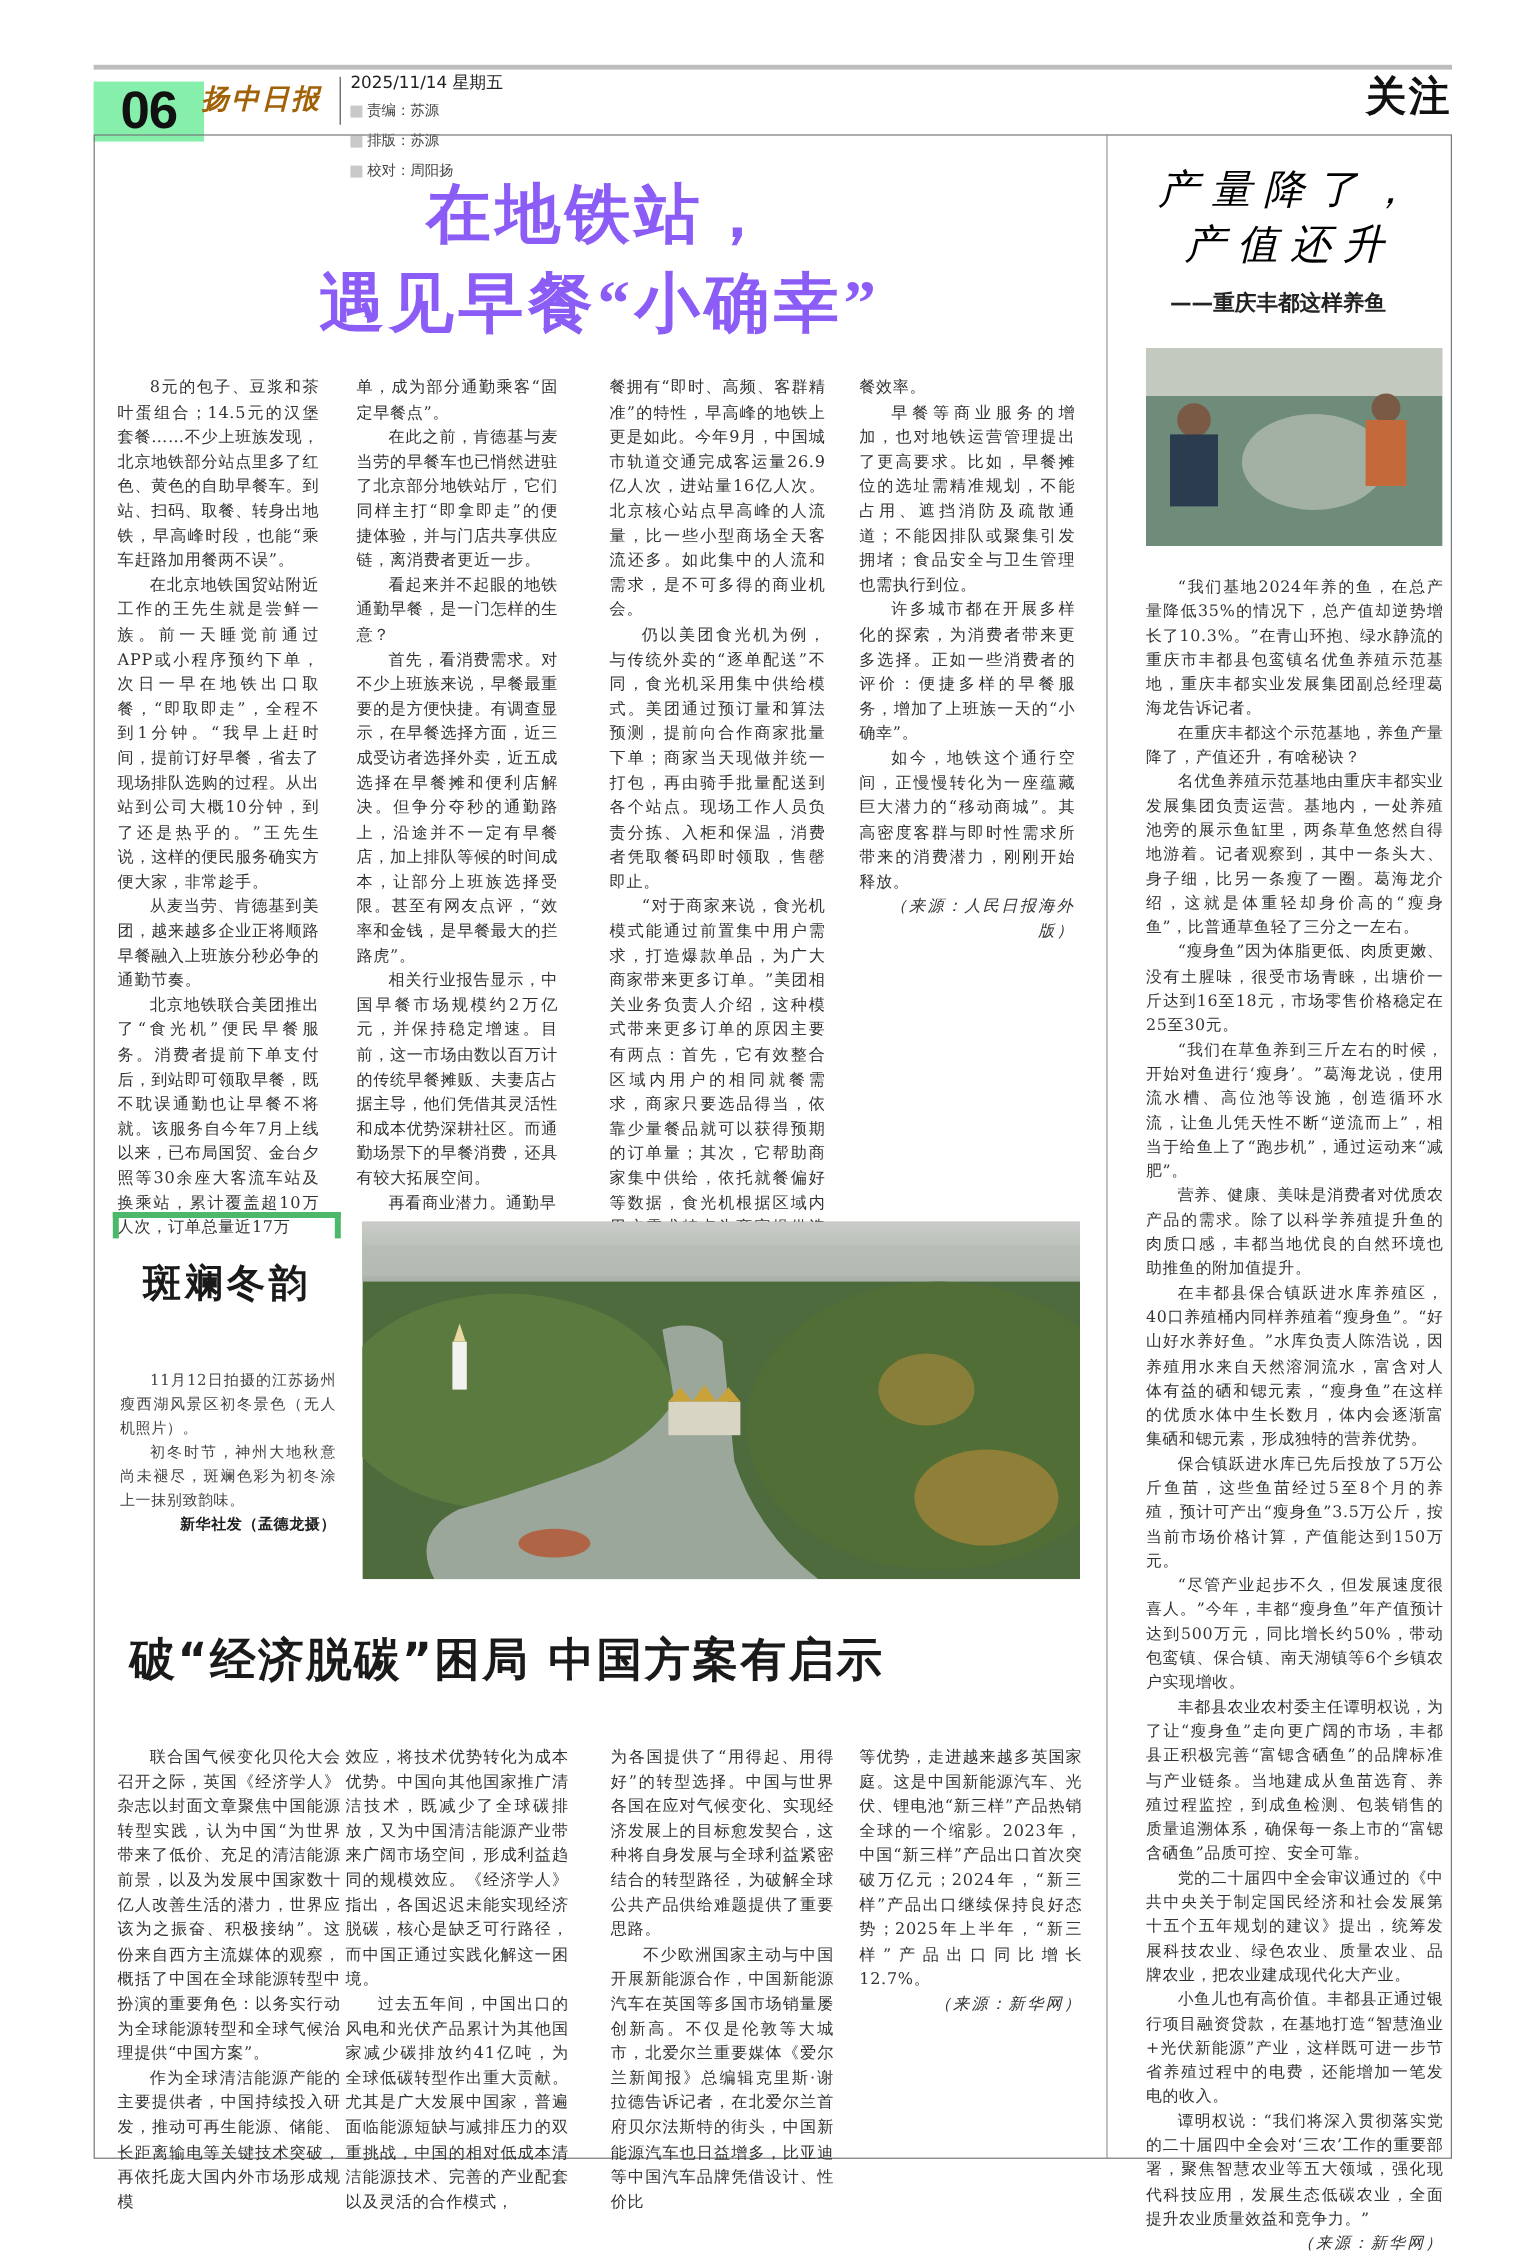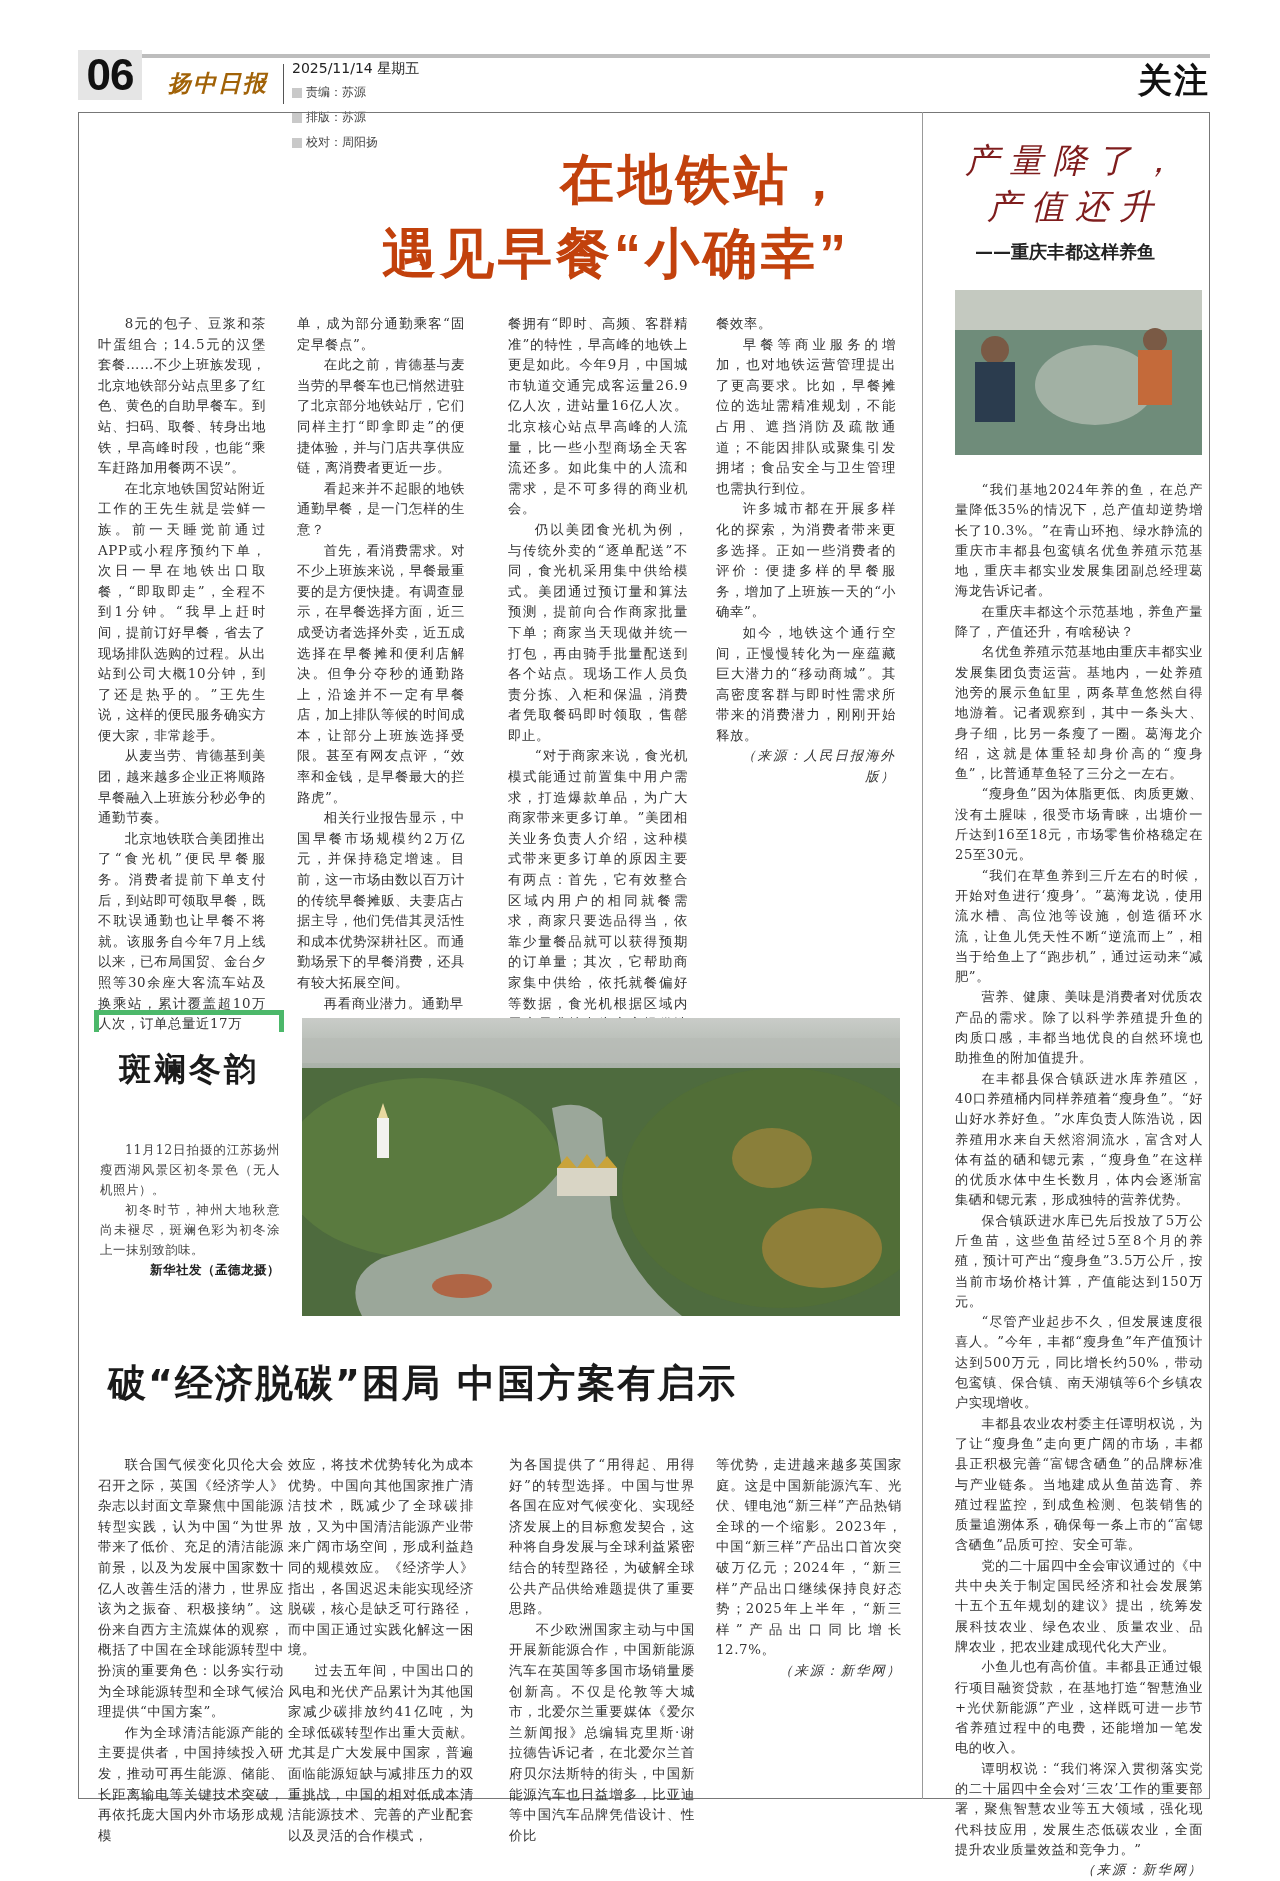--- a/index.html
+++ b/index.html
@@ -4,22 +4,22 @@
 <style>
   * { box-sizing: border-box; margin: 0; padding: 0; }
   html, body { background: #ffffff; }
   body {
     width: 1280px; height: 1881px; position: relative; overflow: hidden;
     font-family: "DejaVu Serif", "Liberation Serif", serif;
     color: #2a2a2a;
   }
   .topbar { position: absolute; left: 78px; top: 54px; width: 1132px; height: 4px; background: #bdbdbd; }
   .pagenum {
-    position: absolute; left: 78px; top: 50px; width: 64px; height: 50px;
-    background: #e5e5e5; font-family: "Liberation Sans", "DejaVu Sans", sans-serif;
+    position: absolute; left: 78px; top: 68px; width: 92px; height: 50px;
+    background: #86efac; font-family: "Liberation Sans", "DejaVu Sans", sans-serif;
     font-weight: bold; font-size: 44px; line-height: 50px; color: #111; text-align: center; letter-spacing: -1px;
   }
   .logo {
     position: absolute; left: 168px; top: 58px; height: 50px;
     font-family: "DejaVu Serif", serif; font-style: italic; font-weight: bold;
     color: #a16207; font-size: 23px; line-height: 50px; letter-spacing: 2px;
   }
   .logo-sep { position: absolute; left: 283px; top: 64px; width: 1px; height: 40px; background: #555; }
   .dateline {
     position: absolute; left: 292px; top: 60px; font-family: "DejaVu Sans", sans-serif;
@@ -29,22 +29,22 @@
   .credits .item { display: flex; align-items: center; gap: 2px; }
   .credits .sq { display: inline-block; width: 10px; height: 10px; background: #c9c9c9; margin-right: 2px; }
   .section {
     position: absolute; right: 70px; top: 58px; font-family: "DejaVu Sans", sans-serif;
     font-weight: bold; font-size: 34px; color: #111; letter-spacing: 2px;
   }
   .frame { position: absolute; left: 78px; top: 112px; width: 1132px; height: 1687px; border: 1.5px solid #777; }
   .vdivider { position: absolute; left: 922px; top: 112px; width: 1px; height: 1687px; background: #999; }
 
   .headline {
-    position: absolute; left: 150px; top: 142px; width: 700px; text-align: right;
-    font-family: Liberation Sans, sans-serif; font-weight: bold; font-size: 54px; line-height: 74px; color: #c2410c; letter-spacing: 4px;
+    position: absolute; left: 150px; top: 142px; width: 700px; text-align: center;
+    font-family: Liberation Serif, serif; font-weight: bold; font-size: 54px; line-height: 74px; color: #8b5cf6; letter-spacing: 4px;
   }
   .col {
     position: absolute; font-size: 13.4px; line-height: 20.6px; text-align: justify; color: #333;
     letter-spacing: 0.6px;
   }
   .col p { text-indent: 2em; }
   .col p.cont { text-indent: 0; }
   .col .src { text-align: right; text-indent: 0; letter-spacing: 2px; font-style: italic; }
 
   .photo-box { position: absolute; }
@@ -59,21 +59,21 @@
   .caption { position: absolute; left: 100px; top: 1140px; width: 180px; font-size: 12.5px; line-height: 20px; color: #444; text-align: justify; letter-spacing: 0.5px; }
   .caption p { text-indent: 2em; }
   .caption .credit { text-align: right; text-indent: 0; font-family: "DejaVu Sans", sans-serif; font-weight: bold; color: #222; }
 
   .h2 {
     position: absolute; left: 108px; top: 1358px; width: 780px;
     font-family: "DejaVu Sans", sans-serif; font-weight: bold; font-size: 38px; color: #1a1a1a; letter-spacing: 2px;
   }
   .side-title {
     position: absolute; left: 940px; top: 138px; width: 270px; text-align: center;
-    font-family: Liberation Serif, serif; font-size: 34px; line-height: 46px; color: #7f1d1d; letter-spacing: 10px; font-style: italic;
+    font-family: Liberation Mono, monospace; font-size: 34px; line-height: 46px; color: #000000; letter-spacing: 10px; font-style: italic;
   }
   .side-sub {
     position: absolute; left: 975px; top: 240px; width: 240px; font-family: "DejaVu Sans", sans-serif;
     font-size: 18px; color: #222; font-weight: bold;
   }
 </style>
 </head>
 <body>
 
 <div class="topbar"></div>

